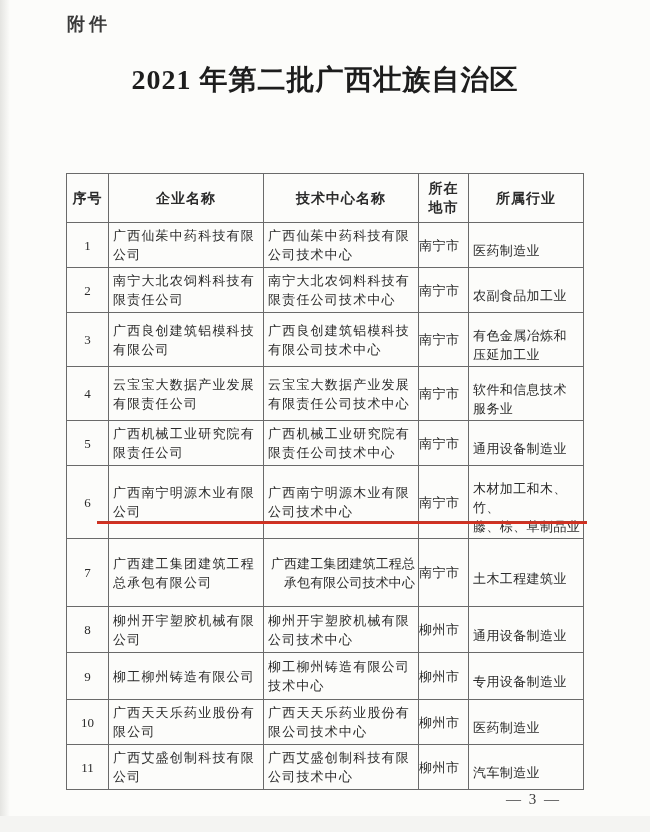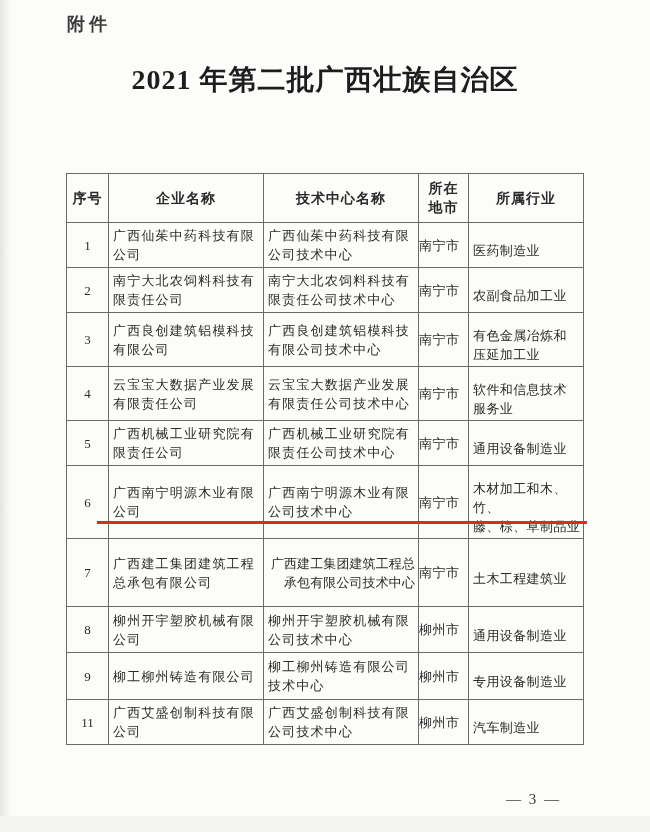--- a/index.html
+++ b/index.html
@@ -227,20 +227,29 @@
     </tr>
         <tr>
       <td data-col="no">9</td>
       <td data-col="company">柳工柳州铸造有限公司</td>
       <td data-col="center">柳工柳州铸造有限公司
 技术中心</td>
       <td data-col="city">柳州市</td>
       <td data-col="industry">专用设备制造业</td>
     </tr>
         <tr>
+      <td data-col="no">10</td>
+      <td data-col="company">广西天天乐药业股份有
+限公司</td>
+      <td data-col="center">广西天天乐药业股份有
+限公司技术中心</td>
+      <td data-col="city">柳州市</td>
+      <td data-col="industry">医药制造业</td>
+    </tr>
+        <tr>
       <td data-col="no">11</td>
       <td data-col="company">广西艾盛创制科技有限
 公司</td>
       <td data-col="center">广西艾盛创制科技有限
 公司技术中心</td>
       <td data-col="city">柳州市</td>
       <td data-col="industry">汽车制造业</td>
     </tr>
       </tbody>
   </table>

